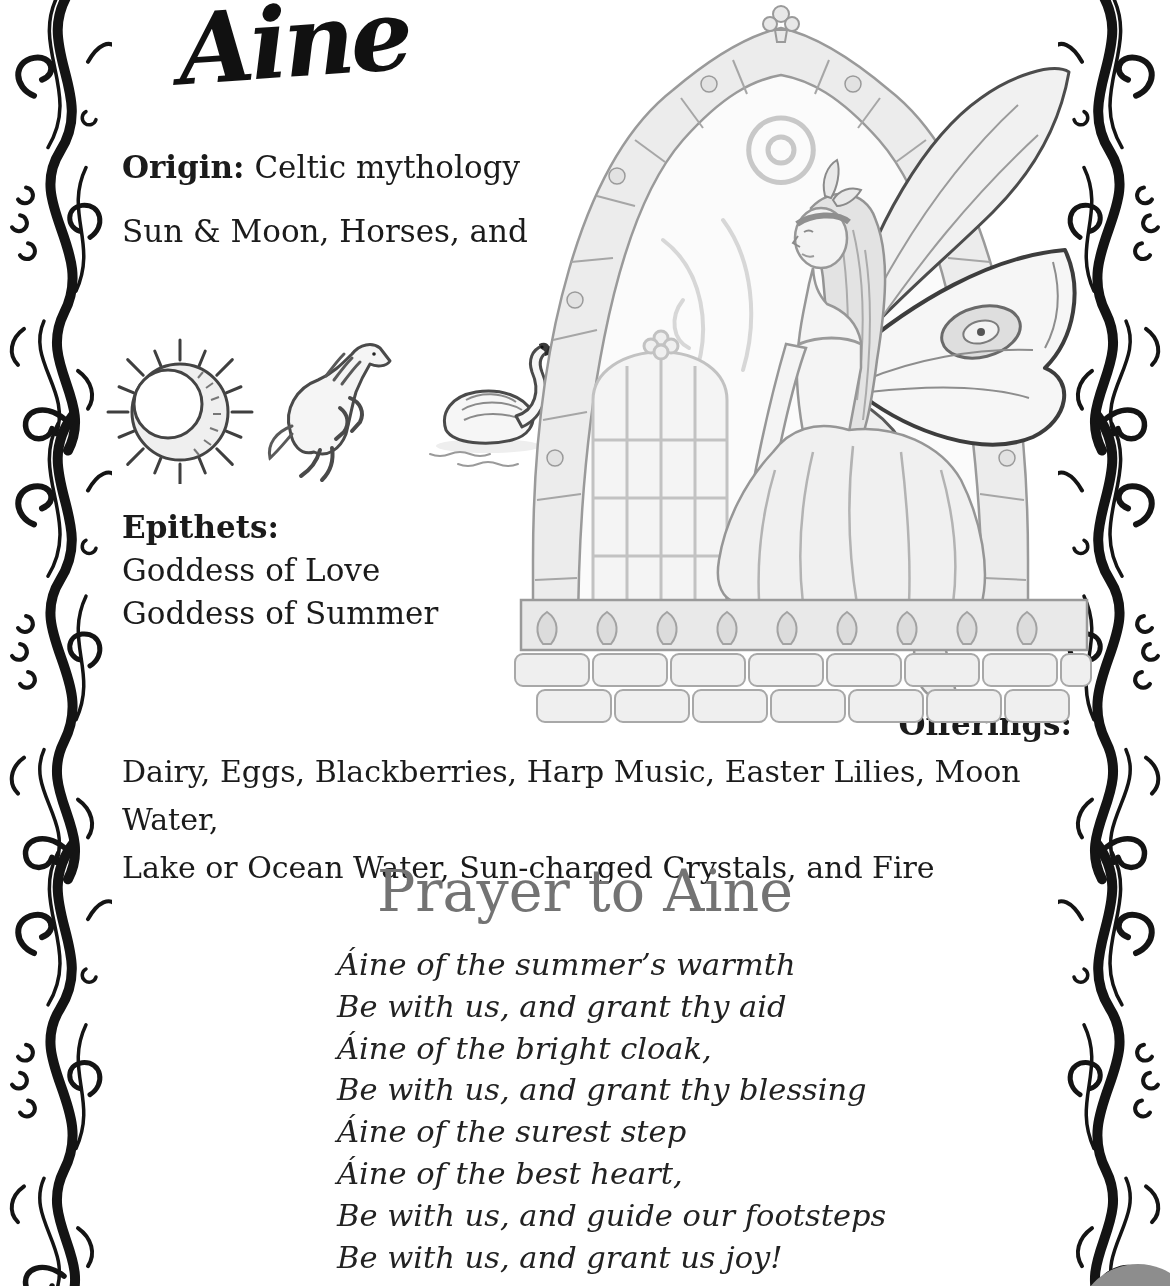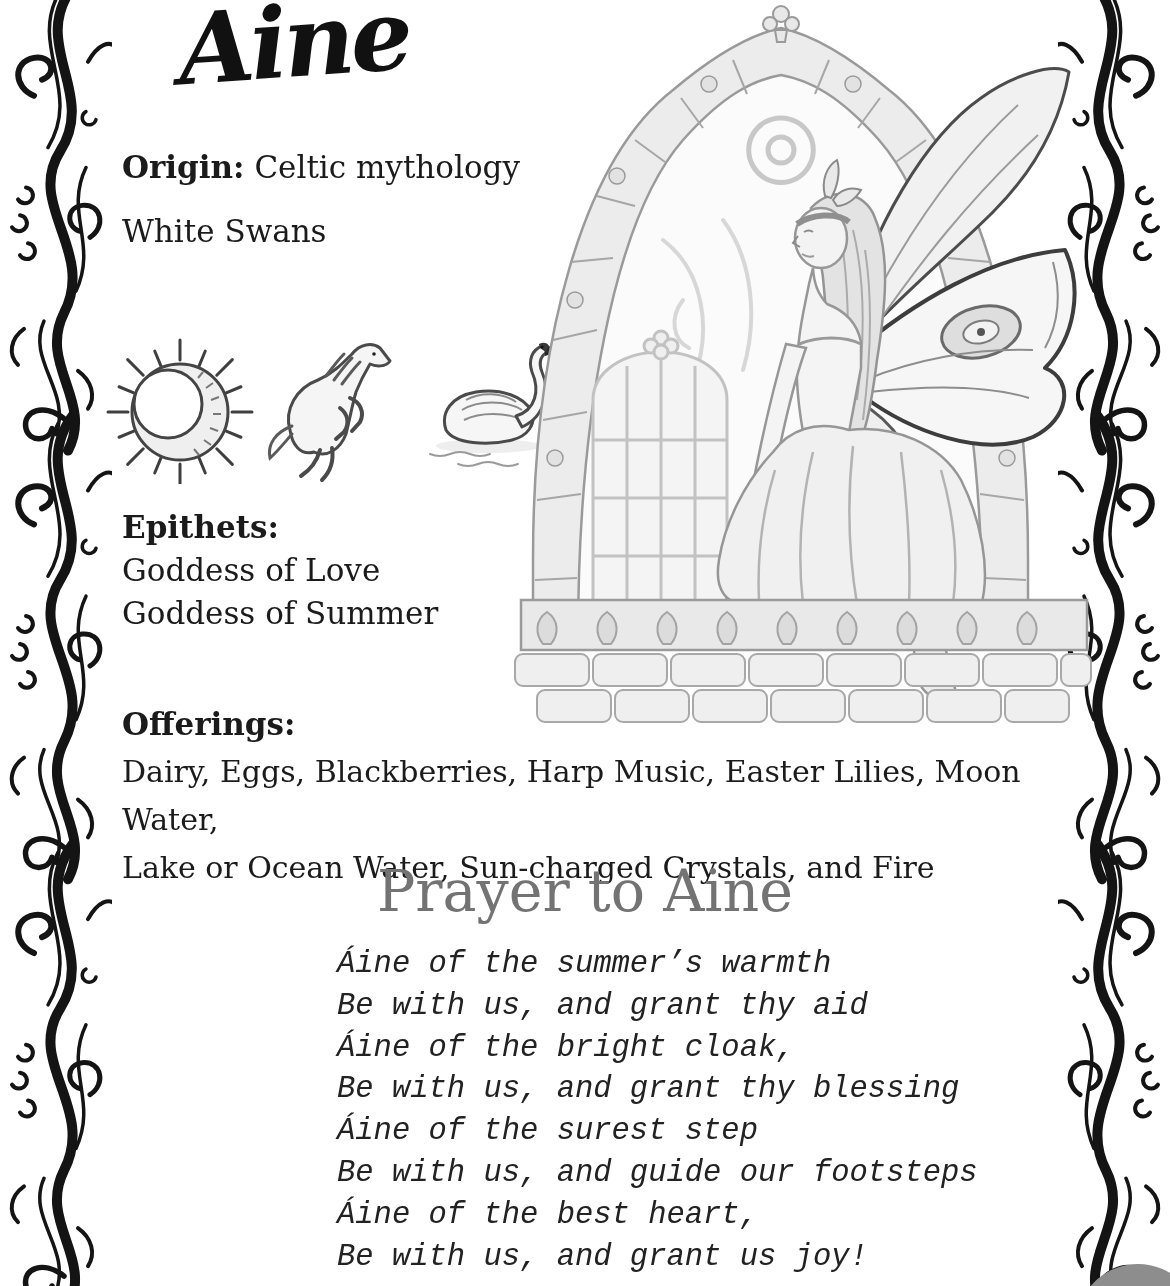--- a/index.html
+++ b/index.html
@@ -27,32 +27,32 @@
   .origin-sec{top:146px;}
   .signs-sec{top:210px;width:420px;}
   .signs-sec .label{display:block;}
   .signs-line{display:block;}
   .symbols-row{position:absolute;left:106px;top:334px;display:flex;gap:8px;}
   .symbol{width:148px;height:150px;}
   .epithets-sec{top:506px;}
   .epithets-sec .label{display:block;}
   .epithet-line{display:block;}
   .offerings-sec{top:700px;width:950px;font-size:30px;line-height:48px;}
-  .offerings-sec .label{display:block;font-size:31px;}
+  .offerings-sec .label{display:block;font-size:31px;text-align:right;}
   .offer-line{display:block;}
   .illustration{position:absolute;left:513px;top:0px;width:582px;height:728px;}
   .prayer-heading{
     position:absolute;left:110px;top:858px;width:950px;
     text-align:center;font-size:57px;color:#737373;
   }
   .prayer-lines{
     position:absolute;left:337px;top:944px;
     font-style:italic;font-size:30.5px;line-height:41.8px;color:#222;
   }
-  .prayer-line{display:block;font-family:Liberation Mono, monospace;}
+  .prayer-line{display:block;}
   .fab{
     position:absolute;left:1076px;top:1264px;
     width:124px;height:124px;border-radius:50%;
     background:#8d8d8d;border:none;
   }
 </style>
 </head>
 <body>
 
 <div class="page">
@@ -89,21 +89,21 @@
     </g>
   </svg>
 
   <div class="title">Aine</div>
 
   <div class="section origin-sec">
     <span class="label">Origin:</span><span> Celtic mythology</span>
   </div>
 
   <div class="section signs-sec">
-    <span class="signs-line">White Swans</span>
+    <span class="signs-line">Sun &amp; Moon, Horses, and</span>
   </div>
 
   <div class="symbols-row">
 
     <svg class="symbol" viewBox="0 0 148 150">
       <g stroke="#3f3f3f" stroke-width="3" stroke-linecap="round">
         <line x1="74" y1="6" x2="74" y2="26" transform="rotate(0 74 78)"></line>
         <line x1="74" y1="12" x2="74" y2="28" transform="rotate(22.5 74 78)"></line>
         <line x1="74" y1="4" x2="74" y2="26" transform="rotate(45 74 78)"></line>
         <line x1="74" y1="12" x2="74" y2="28" transform="rotate(67.5 74 78)"></line>
@@ -344,20 +344,20 @@
     </g>
   </svg>
 
   <div class="prayer-heading">Prayer to Aine</div>
   <div class="prayer-lines">
     <span class="prayer-line">Áine of the summer’s warmth</span>
     <span class="prayer-line">Be with us, and grant thy aid</span>
     <span class="prayer-line">Áine of the bright cloak,</span>
     <span class="prayer-line">Be with us, and grant thy blessing</span>
     <span class="prayer-line">Áine of the surest step</span>
+    <span class="prayer-line">Áine of the best heart,</span>
     <span class="prayer-line">Be with us, and guide our footsteps</span>
-    <span class="prayer-line">Áine of the best heart,</span>
     <span class="prayer-line">Be with us, and grant us joy!</span>
   </div>
 
   <button class="fab" aria-label="floating button"></button>
 
 </div>
 
 </body></html>

